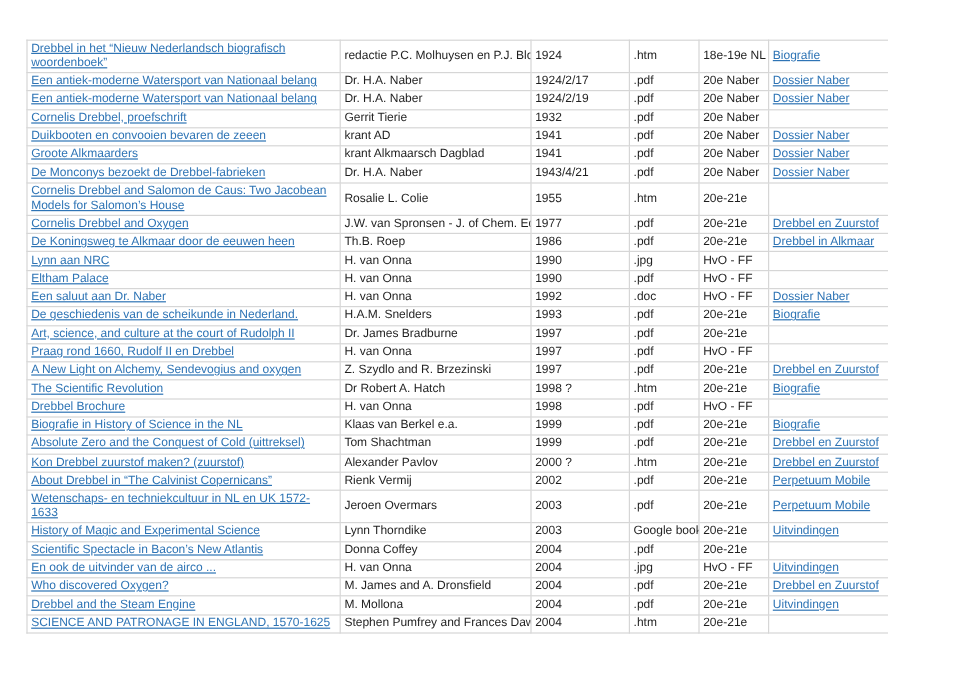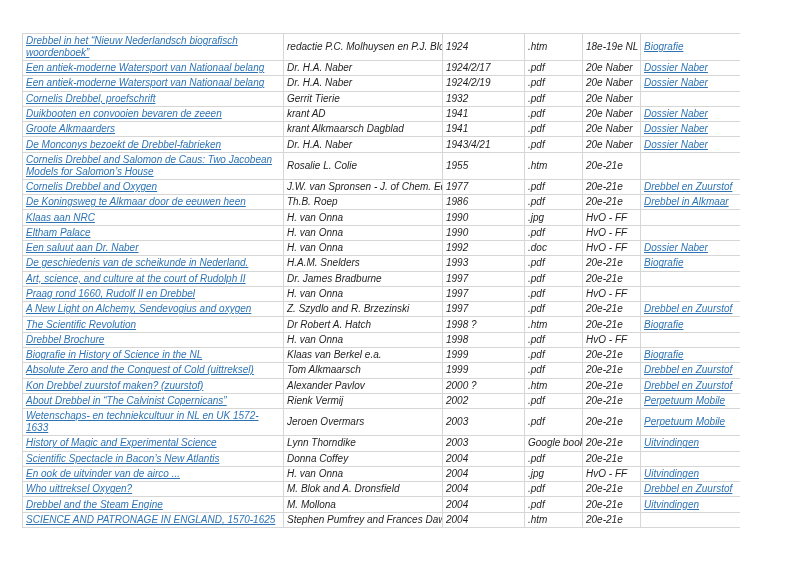--- a/index.html
+++ b/index.html
@@ -9,21 +9,20 @@
     width: 800px;
     height: 566px;
     font-family: "Liberation Sans", sans-serif;
   }
   .page {
     position: relative;
     width: 740px;
     height: 566px;
     overflow: hidden;
     background: #ffffff;
-    font-style: italic;
   }
   table.bib {
     position: absolute;
     left: 22px;
     top: 33px;
     width: 748px;
     border-collapse: collapse;
     table-layout: fixed;
     font-size: 10px;
     color: #1f1f1f;
@@ -154,21 +153,21 @@
   <tr>
     <td class="c-title"><a class="link">De Koningsweg te Alkmaar door de eeuwen heen</a></td>
     <td class="c-author">Th.B. Roep</td>
     <td class="c-year">1986</td>
     <td class="c-format">.pdf</td>
     <td class="c-category">20e-21e</td>
     <td class="c-tag"><a class="link">Drebbel in Alkmaar</a></td>
   </tr>
 
   <tr>
-    <td class="c-title"><a class="link">Klaas aan NRC</a></td>
+    <td class="c-title"><a class="link">Lynn aan NRC</a></td>
     <td class="c-author">H. van Onna</td>
     <td class="c-year">1990</td>
     <td class="c-format">.jpg</td>
     <td class="c-category">HvO - FF</td>
     <td class="c-tag"></td>
   </tr>
 
   <tr>
     <td class="c-title"><a class="link">Eltham Palace</a></td>
     <td class="c-author">H. van Onna</td>
@@ -245,21 +244,21 @@
     <td class="c-title"><a class="link">Biografie in History of Science in the NL</a></td>
     <td class="c-author">Klaas van Berkel e.a.</td>
     <td class="c-year">1999</td>
     <td class="c-format">.pdf</td>
     <td class="c-category">20e-21e</td>
     <td class="c-tag"><a class="link">Biografie</a></td>
   </tr>
 
   <tr>
     <td class="c-title"><a class="link">Absolute Zero and the Conquest of Cold (uittreksel)</a></td>
-    <td class="c-author">Tom Alkmaarsch</td>
+    <td class="c-author">Tom Shachtman</td>
     <td class="c-year">1999</td>
     <td class="c-format">.pdf</td>
     <td class="c-category">20e-21e</td>
     <td class="c-tag"><a class="link">Drebbel en Zuurstof</a></td>
   </tr>
 
   <tr>
     <td class="c-title"><a class="link">Kon Drebbel zuurstof maken? (zuurstof)</a></td>
     <td class="c-author">Alexander Pavlov</td>
     <td class="c-year">2000 ?</td>
@@ -308,22 +307,22 @@
   <tr>
     <td class="c-title"><a class="link">En ook de uitvinder van de airco ...</a></td>
     <td class="c-author">H. van Onna</td>
     <td class="c-year">2004</td>
     <td class="c-format">.jpg</td>
     <td class="c-category">HvO - FF</td>
     <td class="c-tag"><a class="link">Uitvindingen</a></td>
   </tr>
 
   <tr>
-    <td class="c-title"><a class="link">Who uittreksel Oxygen?</a></td>
-    <td class="c-author">M. Blok and A. Dronsfield</td>
+    <td class="c-title"><a class="link">Who discovered Oxygen?</a></td>
+    <td class="c-author">M. James and A. Dronsfield</td>
     <td class="c-year">2004</td>
     <td class="c-format">.pdf</td>
     <td class="c-category">20e-21e</td>
     <td class="c-tag"><a class="link">Drebbel en Zuurstof</a></td>
   </tr>
 
   <tr>
     <td class="c-title"><a class="link">Drebbel and the Steam Engine</a></td>
     <td class="c-author">M. Mollona</td>
     <td class="c-year">2004</td>

